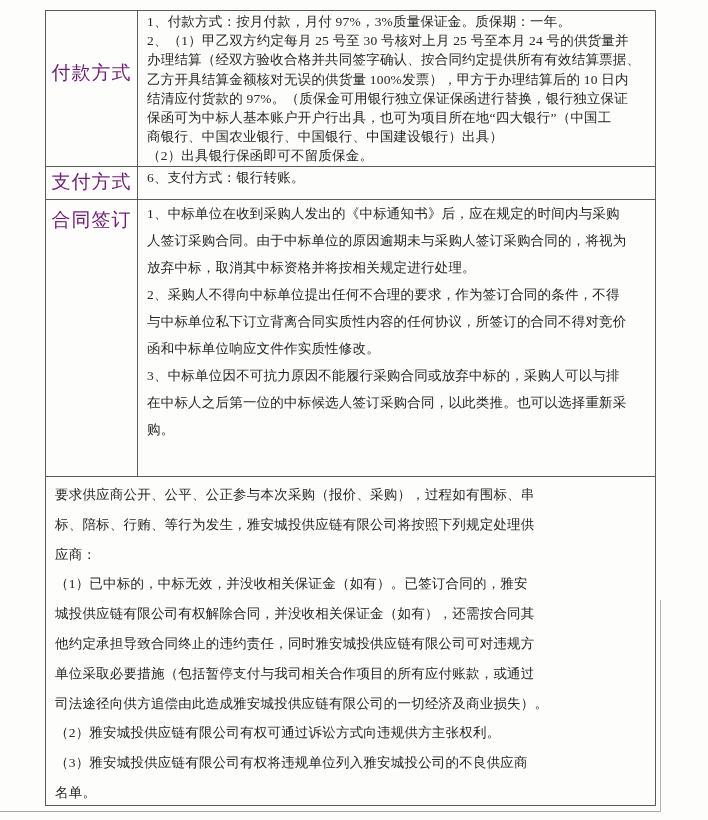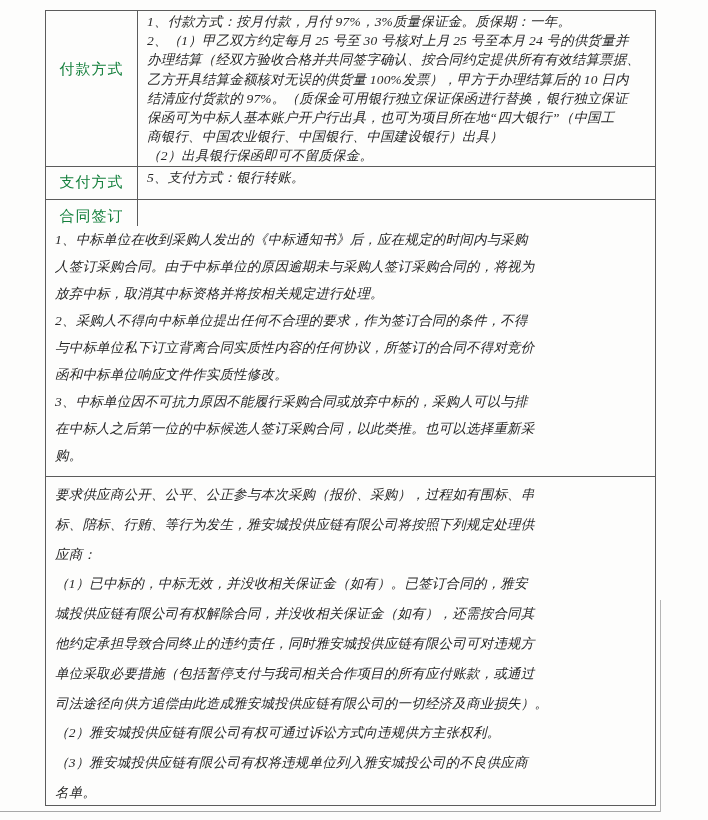--- a/index.html
+++ b/index.html
@@ -29,44 +29,43 @@
   }
   .row {
     display: flex;
     box-sizing: border-box;
     border-bottom: 1px solid #5c5c5c;
     overflow: hidden;
   }
   .row:last-child { border-bottom: none; }
   .row-0 { height: 156px; }
   .row-1 { height: 33px; }
-  .row-2 { height: 277px; flex-direction: column; }
+  .row-2 { height: 277px; }
   .row-3 { height: 328px; }
 
   .label-cell {
     width: 92px;
     box-sizing: border-box;
     border-right: 1px solid #5c5c5c;
     display: flex;
     justify-content: center;
-    font-size: 15px;
+    font-size: 19px;
     letter-spacing: 1px;
-    color: #15803d;
+    color: #701a75;
   }
   .row-0 .label-cell { align-items: flex-start; padding-top: 49px; }
   .row-1 .label-cell { align-items: center; padding-bottom: 2px; }
   .row-2 .label-cell { align-items: flex-start; padding-top: 7px; }
   .row-3 .label-cell { align-items: center; }
 
   .content-cell {
     flex: 1;
     box-sizing: border-box;
     padding: 0 6px 0 9px;
     overflow: hidden;
-    font-style: italic;
   }
   .content-text {
     white-space: pre;
     font-size: 13.5px;
     letter-spacing: 0.2px;
     color: #262626;
   }
   .row-0 .content-text { line-height: 19.2px; padding-top: 1px; }
   .row-1 .content-text { line-height: 19px;   padding-top: 1px; }
   .row-2 .content-text { line-height: 27px; padding-top: 0; }
@@ -111,21 +110,21 @@
 商银行、中国农业银行、中国银行、中国建设银行）出具）
 （2）出具银行保函即可不留质保金。</div>
       </div>
     </div>
 
     <div class="row row-1">
       <div class="label-cell">
         <span>支付方式</span>
       </div>
       <div class="content-cell">
-        <div class="content-text">5、支付方式：银行转账。</div>
+        <div class="content-text">6、支付方式：银行转账。</div>
       </div>
     </div>
 
     <div class="row row-2">
       <div class="label-cell">
         <span>合同签订</span>
       </div>
       <div class="content-cell">
         <div class="content-text">1、中标单位在收到采购人发出的《中标通知书》后，应在规定的时间内与采购
 人签订采购合同。由于中标单位的原因逾期未与采购人签订采购合同的，将视为

